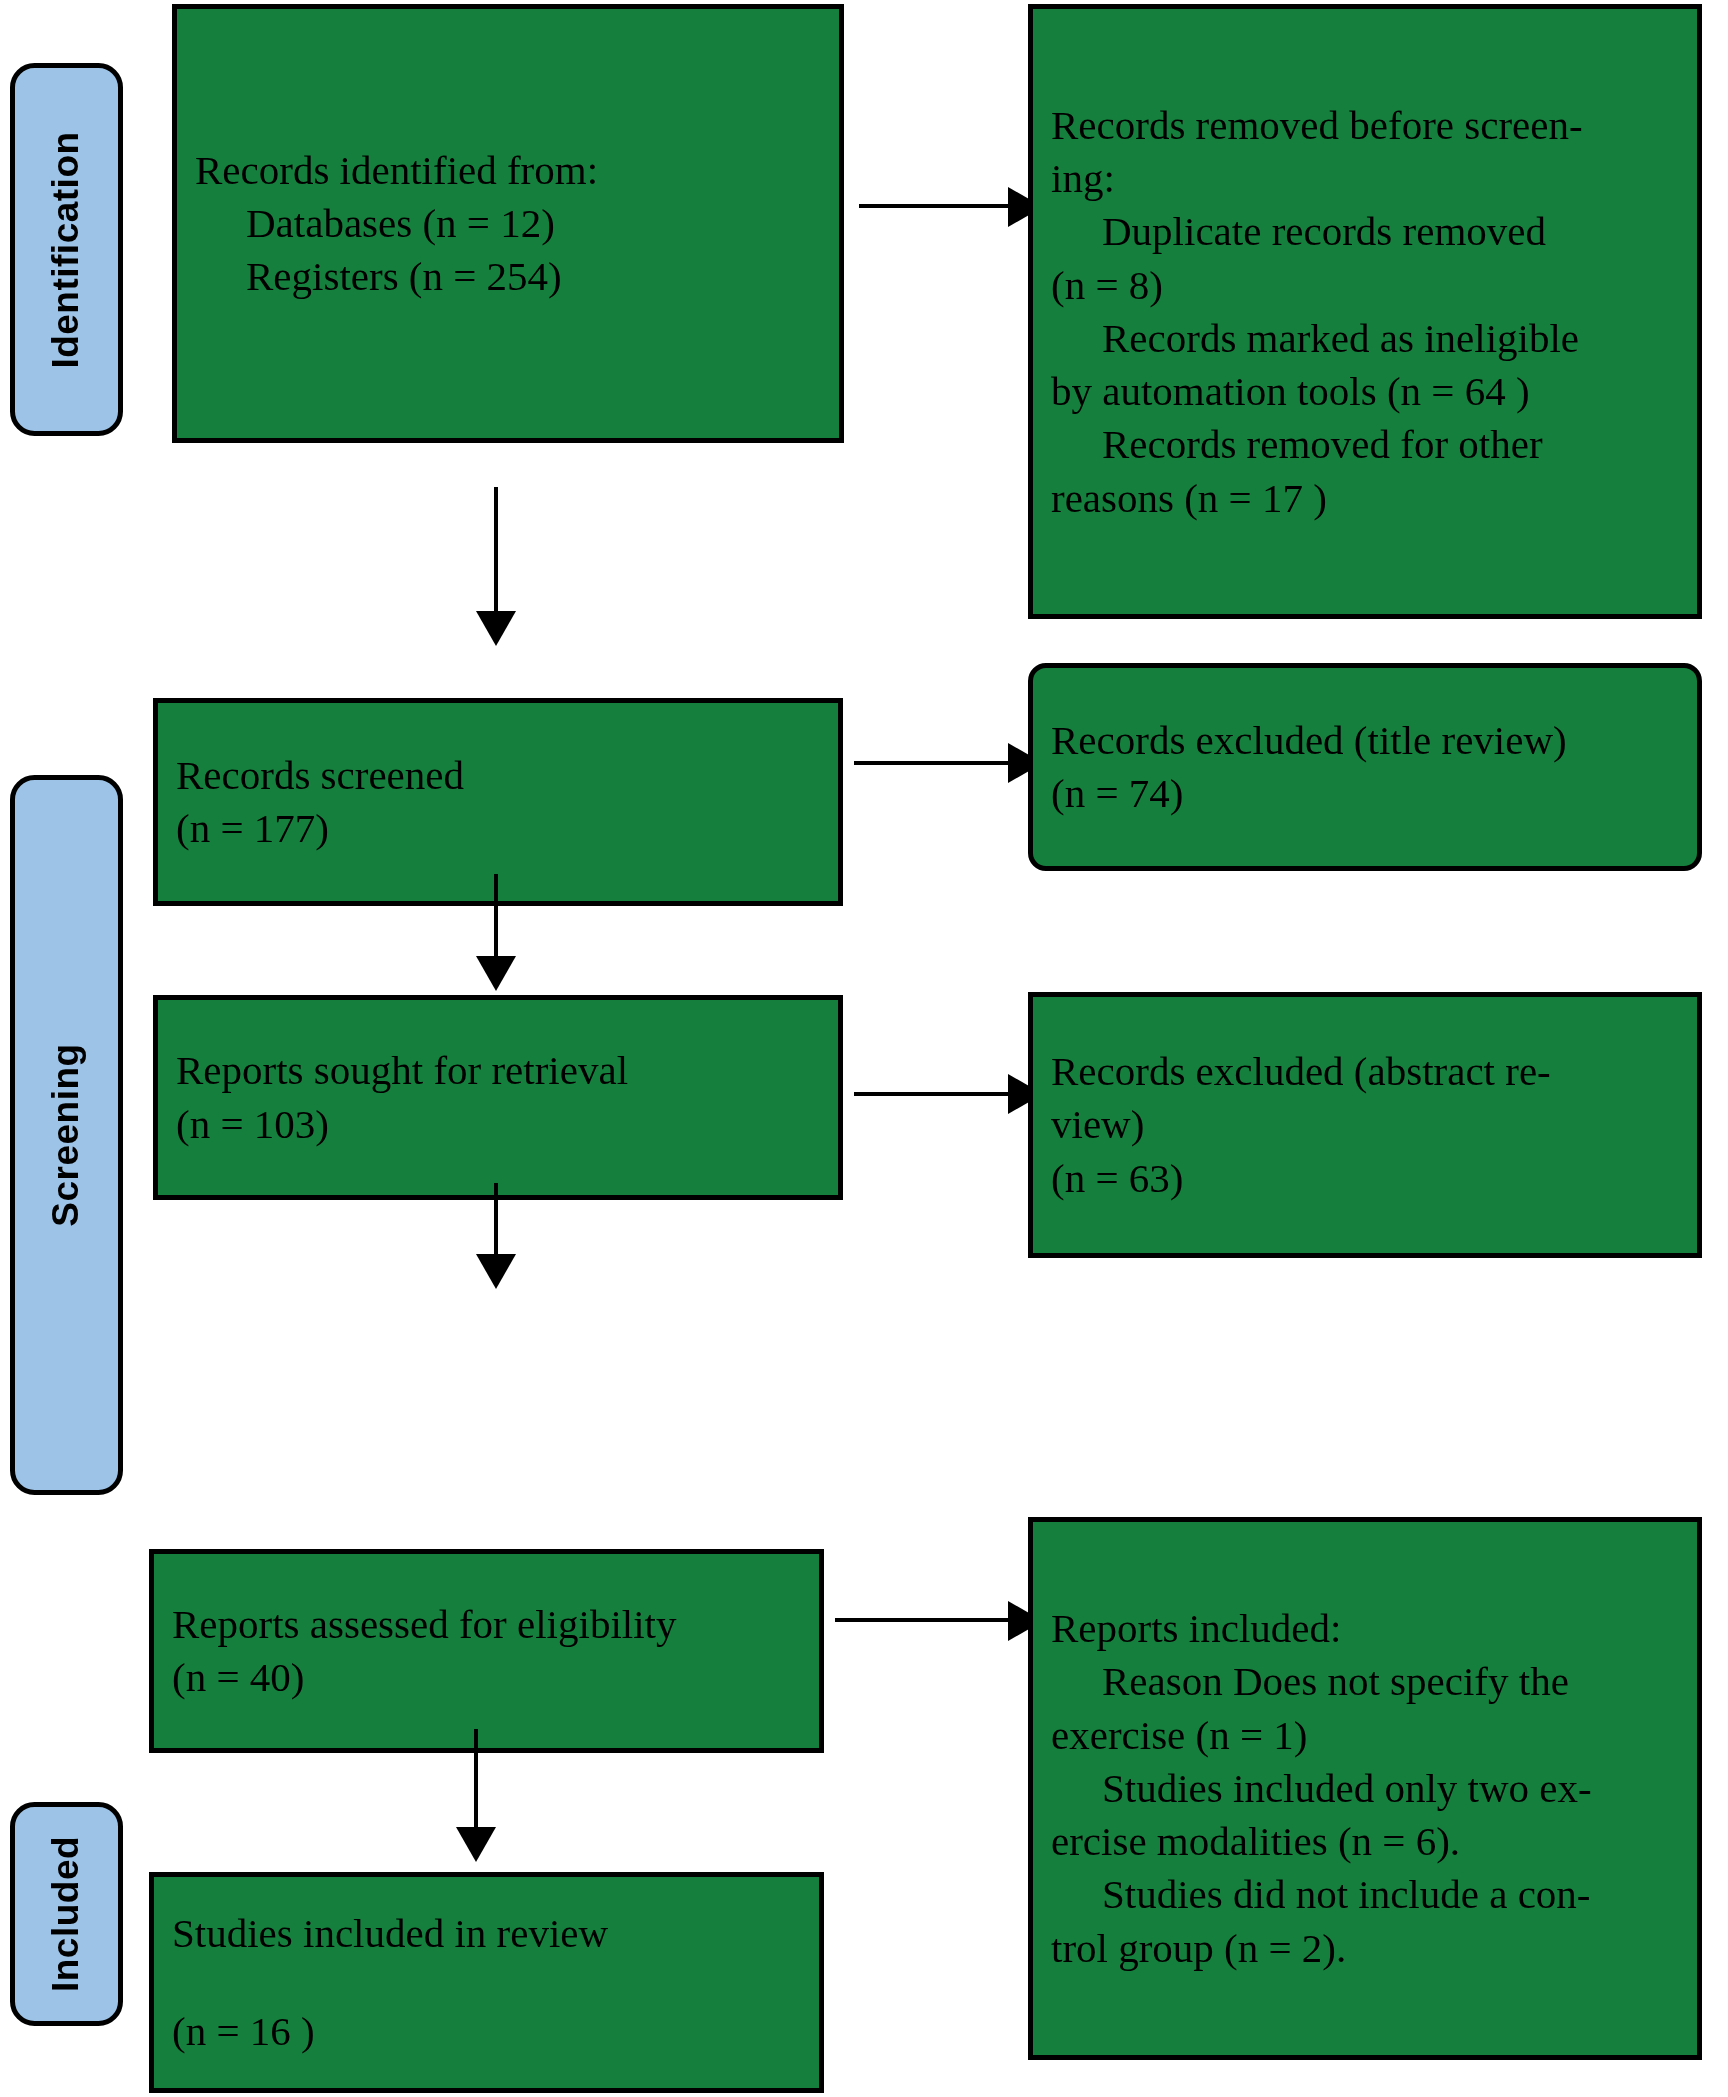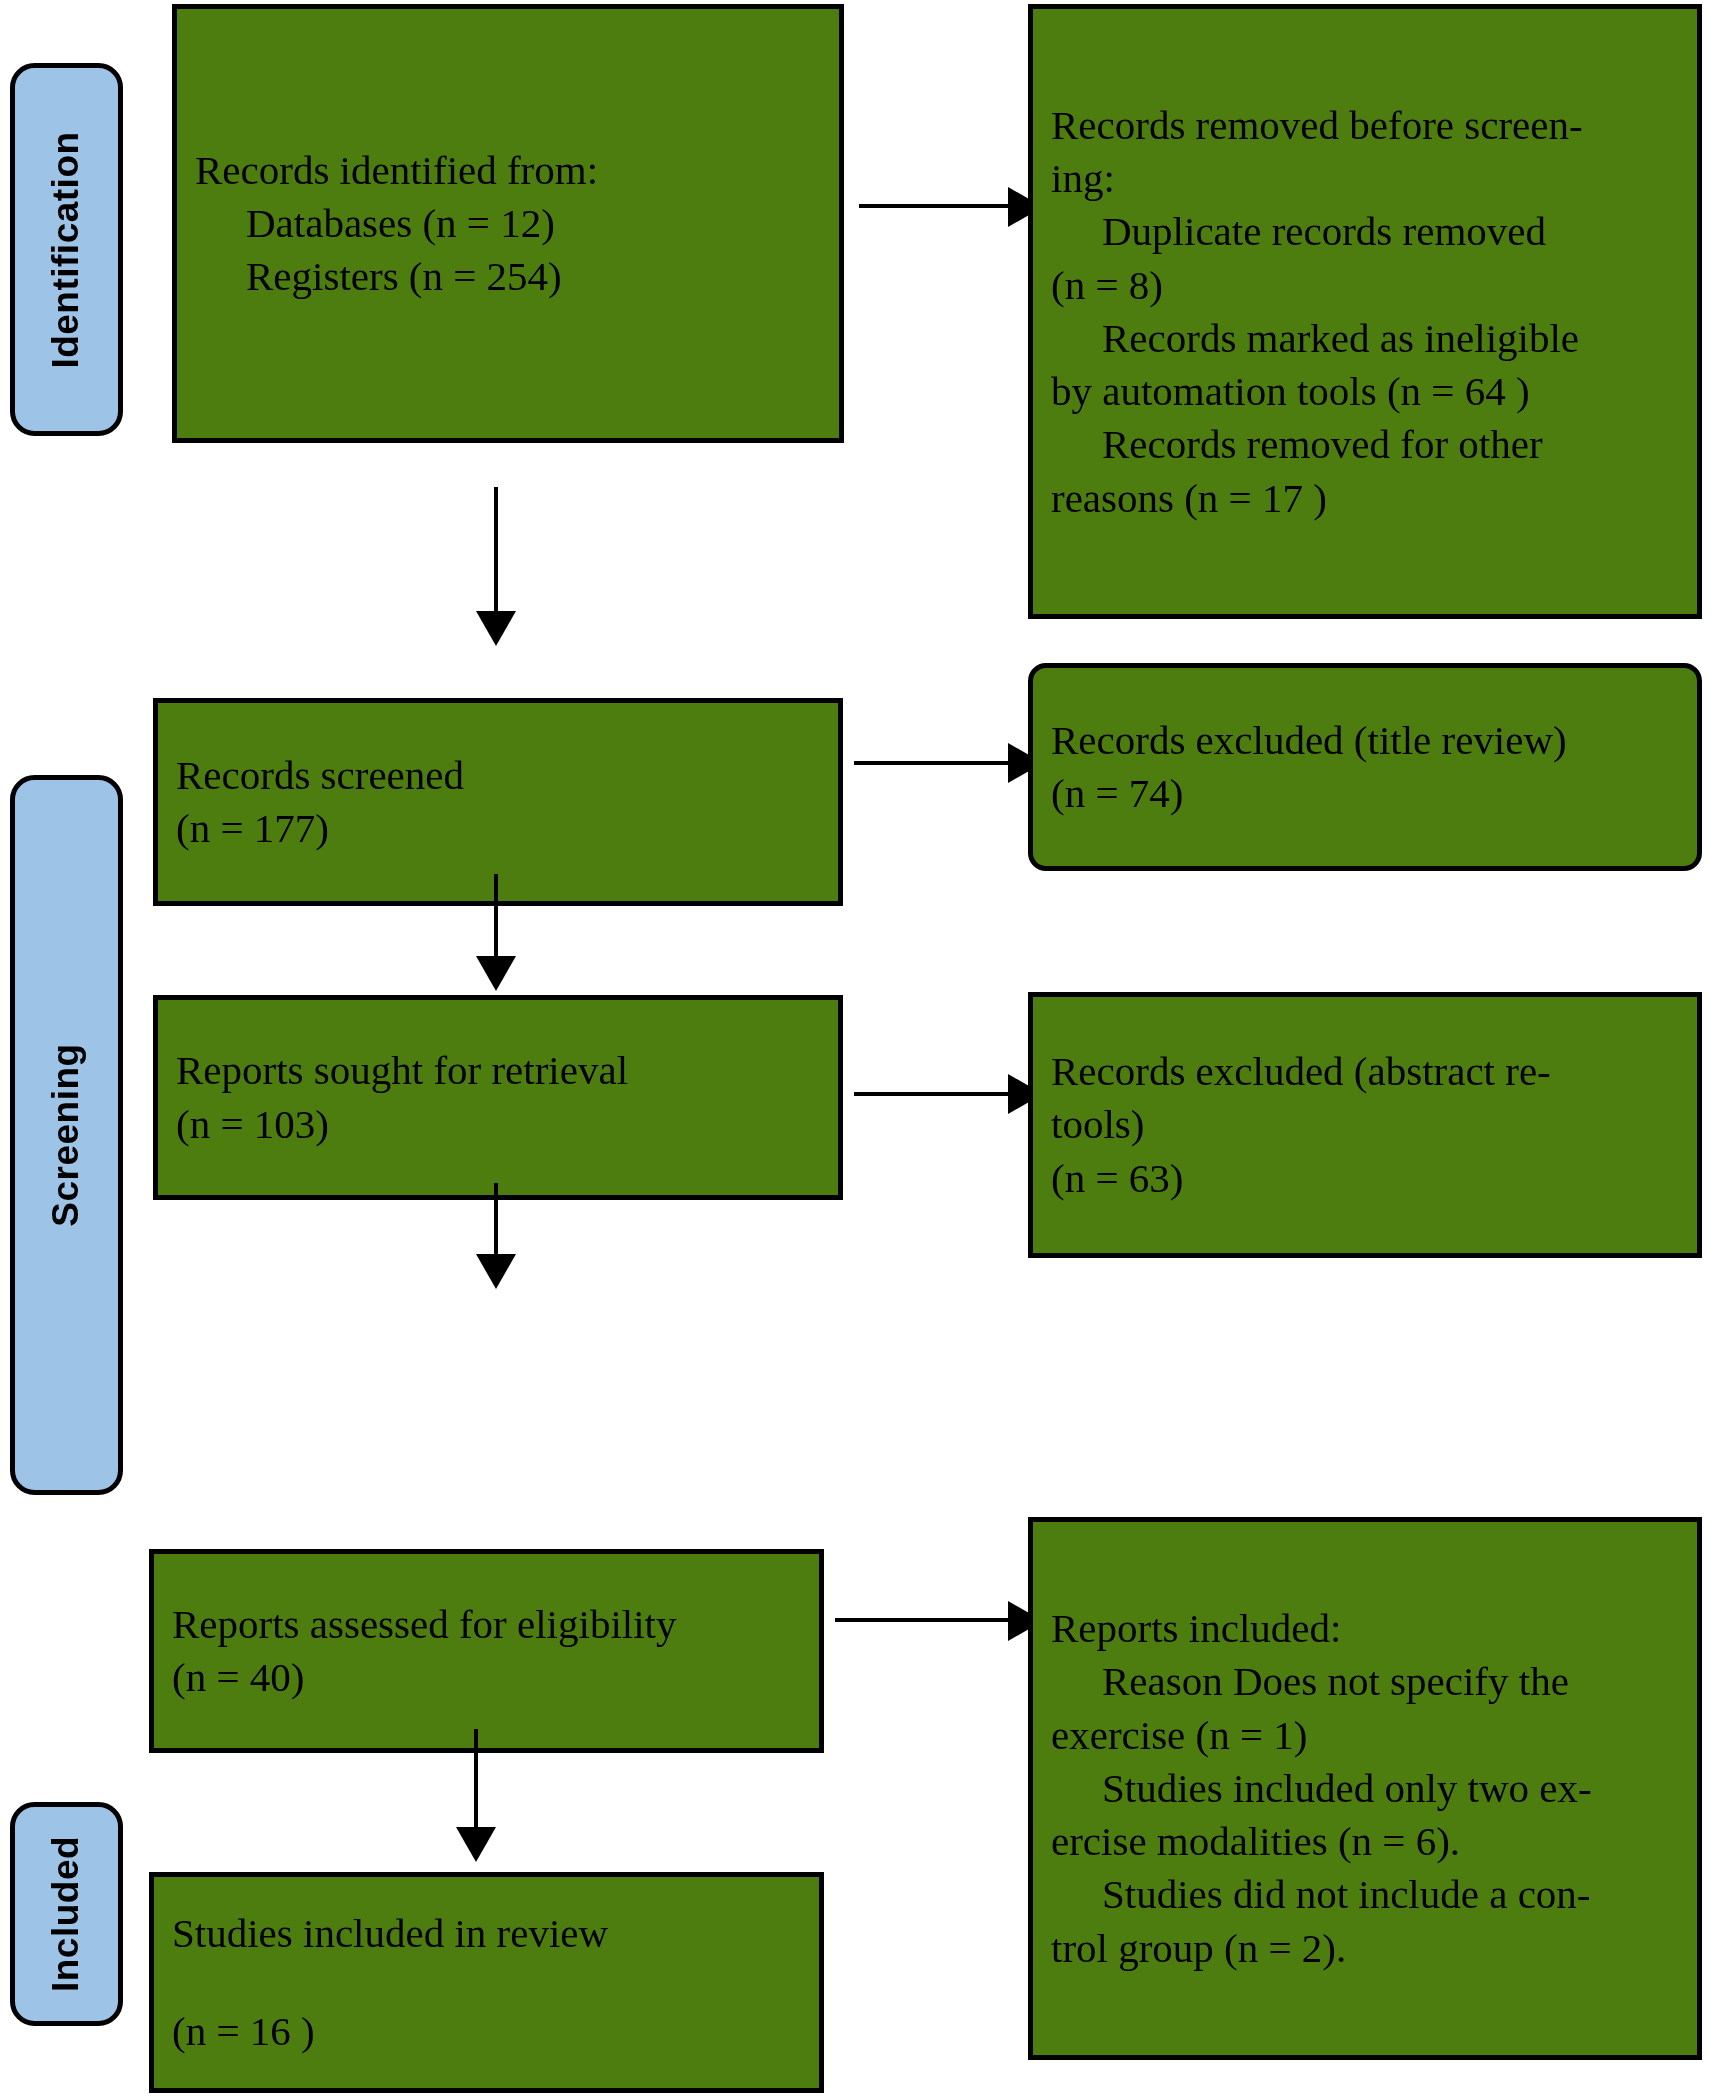--- a/index.html
+++ b/index.html
@@ -33,21 +33,21 @@
     font-family: "Liberation Sans", "DejaVu Sans", sans-serif;
     font-weight: bold;
     font-size: 37px;
     color: #000000;
     letter-spacing: 0.5px;
   }
 
   
   .flow-box {
     position: absolute;
-    background: #4d7c0f;
+    background: #15803d;
     border: 5.3px solid #000000;
     box-sizing: border-box;
     padding: 16px 18px;
     display: flex;
     flex-direction: column;
     justify-content: center;
   }
   .flow-box .ln {
     font-size: 41px;
     line-height: 1.30;
@@ -153,21 +153,21 @@
   <div class="flow-box" style="left:153px; top:995px; width:690px; height:205px;">
     <span class="ln">Reports sought for retrieval</span>
     <span class="ln">(n = 103)</span>
   </div>
 
   <div class="arrow-h" style="left:854px; top:1092px; width:175px;"></div>
   <div class="arrow-h-head" style="left:1008px; top:1074px;"></div>
 
   <div class="flow-box justify" style="left:1028px; top:992px; width:674px; height:266px;">
     <span class="ln j">Records excluded (abstract re-</span>
-    <span class="ln">tools)</span>
+    <span class="ln">view)</span>
     <span class="ln">(n = 63)</span>
   </div>
 
   <div class="arrow-v" style="left:494px; top:1183px; height:75px;"></div>
   <div class="arrow-v-head" style="left:476px; top:1254px;"></div>
 
   <div class="flow-box" style="left:149px; top:1549px; width:675px; height:204px;">
     <span class="ln">Reports assessed for eligibility</span>
     <span class="ln">(n = 40)</span>
   </div>

